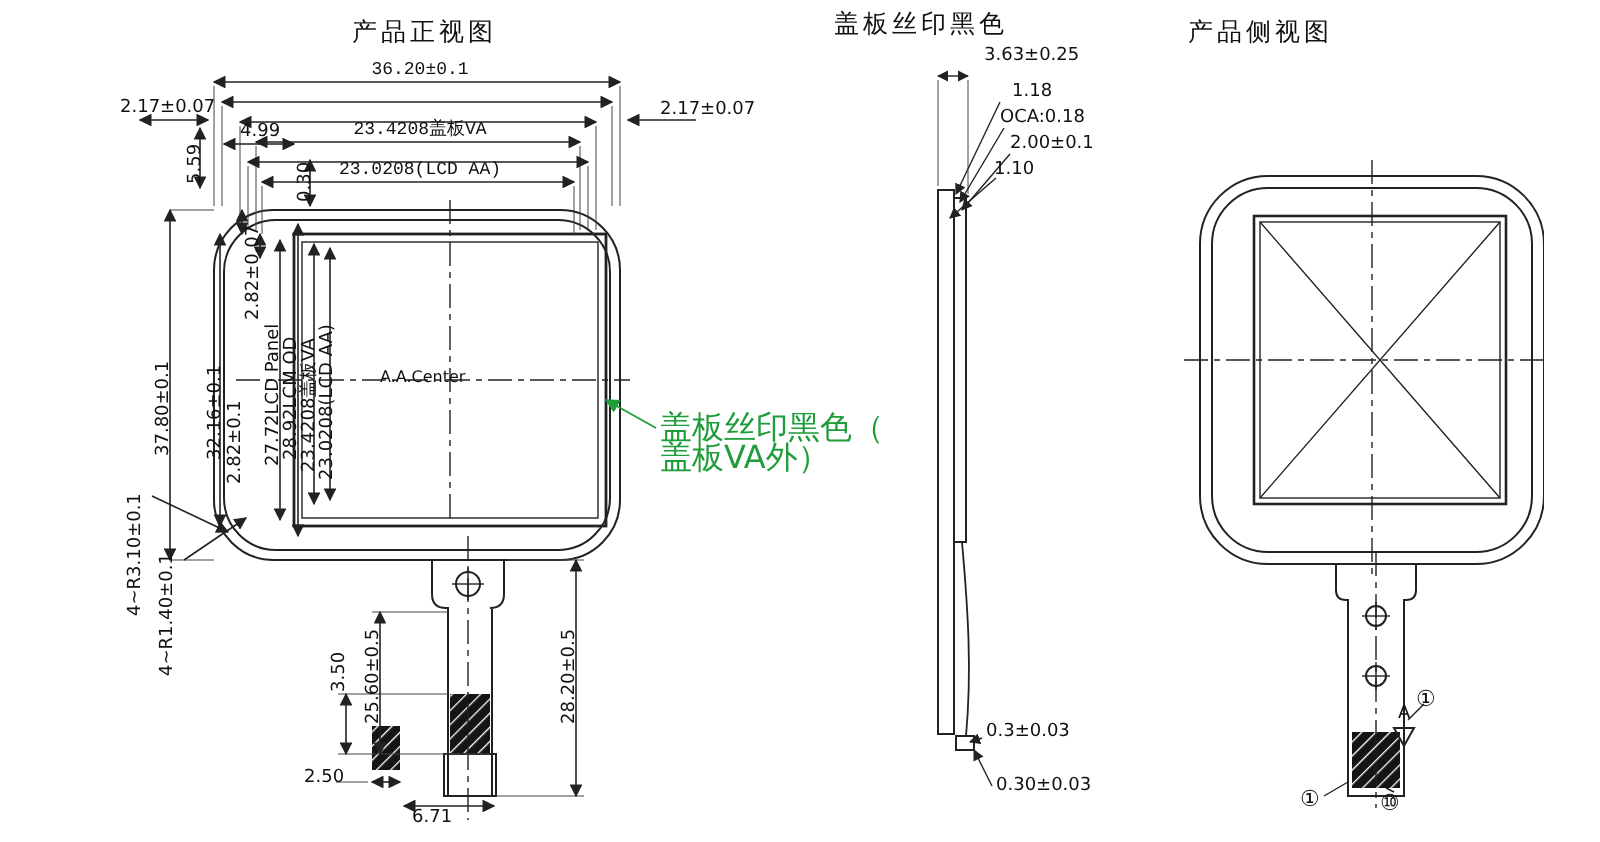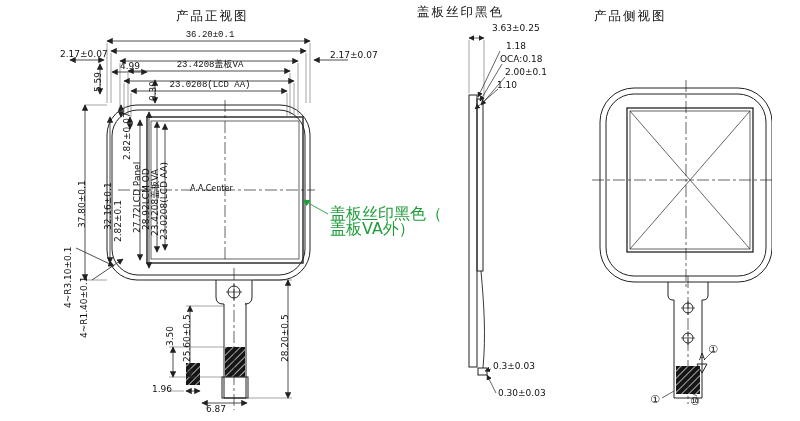--- a/index.html
+++ b/index.html
@@ -176,22 +176,22 @@
   <div class="dim rot" style="left:142px;top:230px">28.92LCM OD</div>
   <div class="dim rot" style="left:151px;top:236px">23.4208盖板VA</div>
   <div class="dim rot" style="left:160px;top:240px">23.0208(LCD AA)</div>
 
   <div class="dim rot" style="left:64px;top:308px">4~R3.10±0.1</div>
   <div class="dim rot" style="left:80px;top:338px">4~R1.40±0.1</div>
 
   <div class="dim rot" style="left:166px;top:346px">3.50</div>
   <div class="dim rot" style="left:183px;top:362px">25.60±0.5</div>
   <div class="dim rot" style="left:281px;top:362px">28.20±0.5</div>
-  <div class="dim" style="left:152px;top:385px">1.96</div>
-  <div class="dim" style="left:206px;top:405px">6.87</div>
+  <div class="dim" style="left:152px;top:385px">2.50</div>
+  <div class="dim" style="left:206px;top:405px">6.71</div>
 
   <div class="dim" style="left:190px;top:185px;font-size:8px">A.A.Center</div>
 
   <div class="note" style="left:330px;top:203px">盖板丝印黑色（</div>
   <div class="note" style="left:330px;top:218px">盖板VA外）</div>
 
   <div class="dim" style="left:492px;top:24px">3.63±0.25</div>
   <div class="dim" style="left:506px;top:42px">1.18</div>
   <div class="dim" style="left:500px;top:55px">OCA:0.18</div>
   <div class="dim" style="left:505px;top:68px">2.00±0.1</div>

